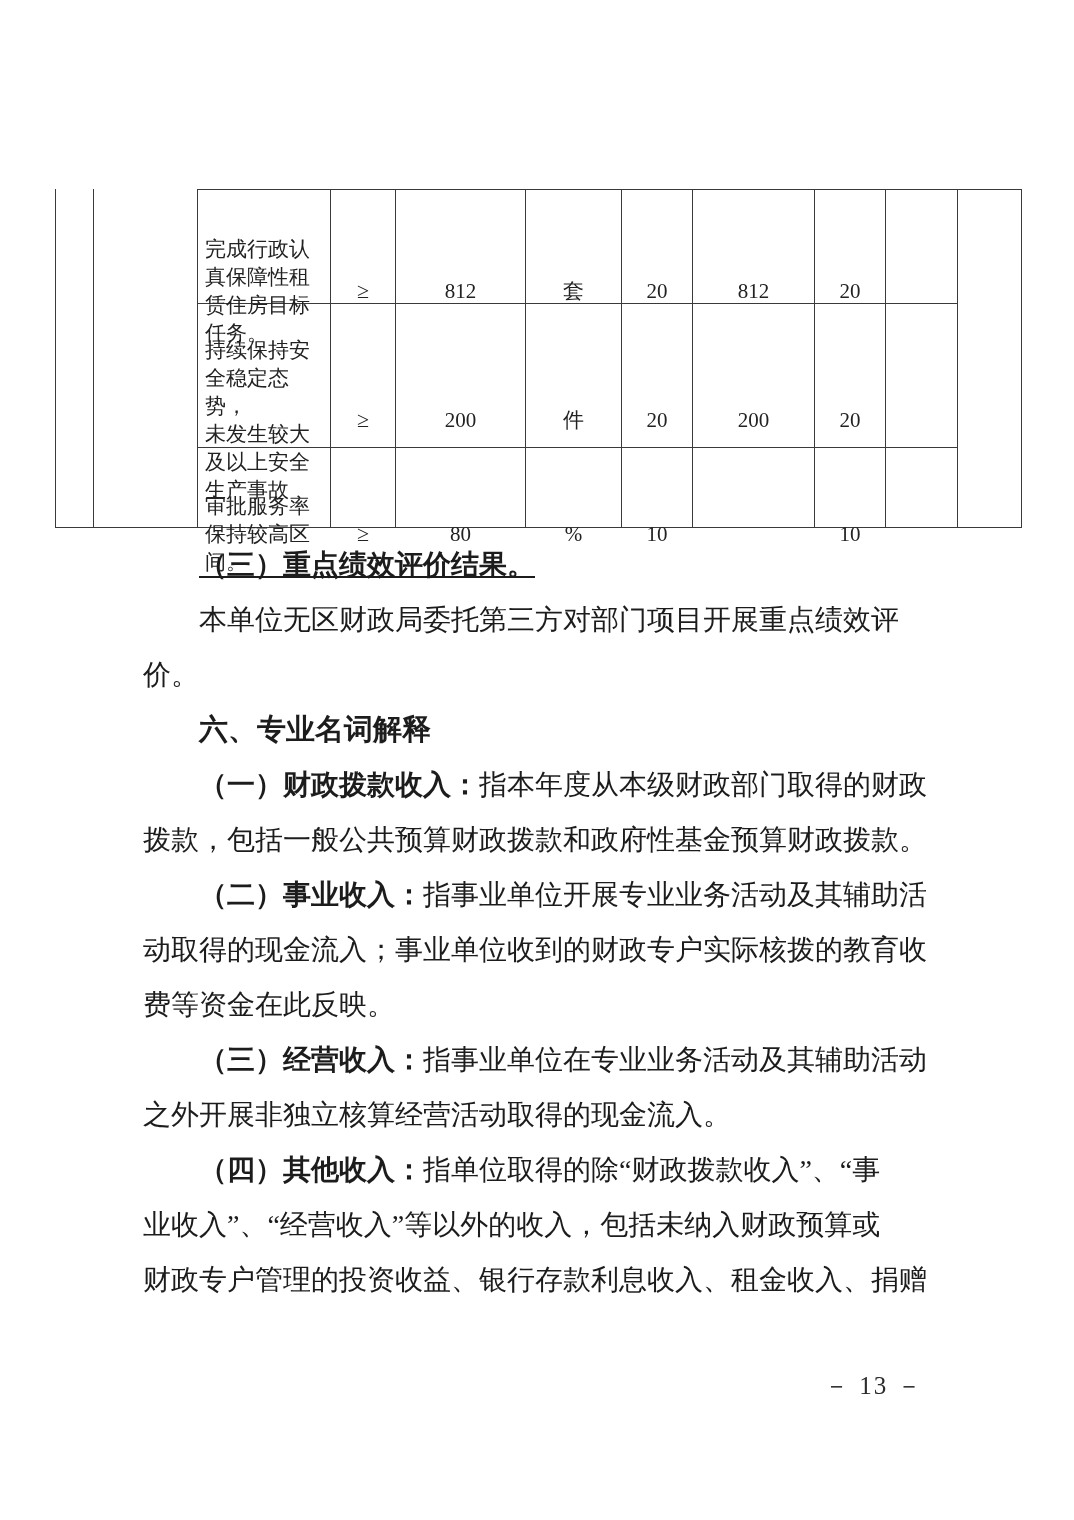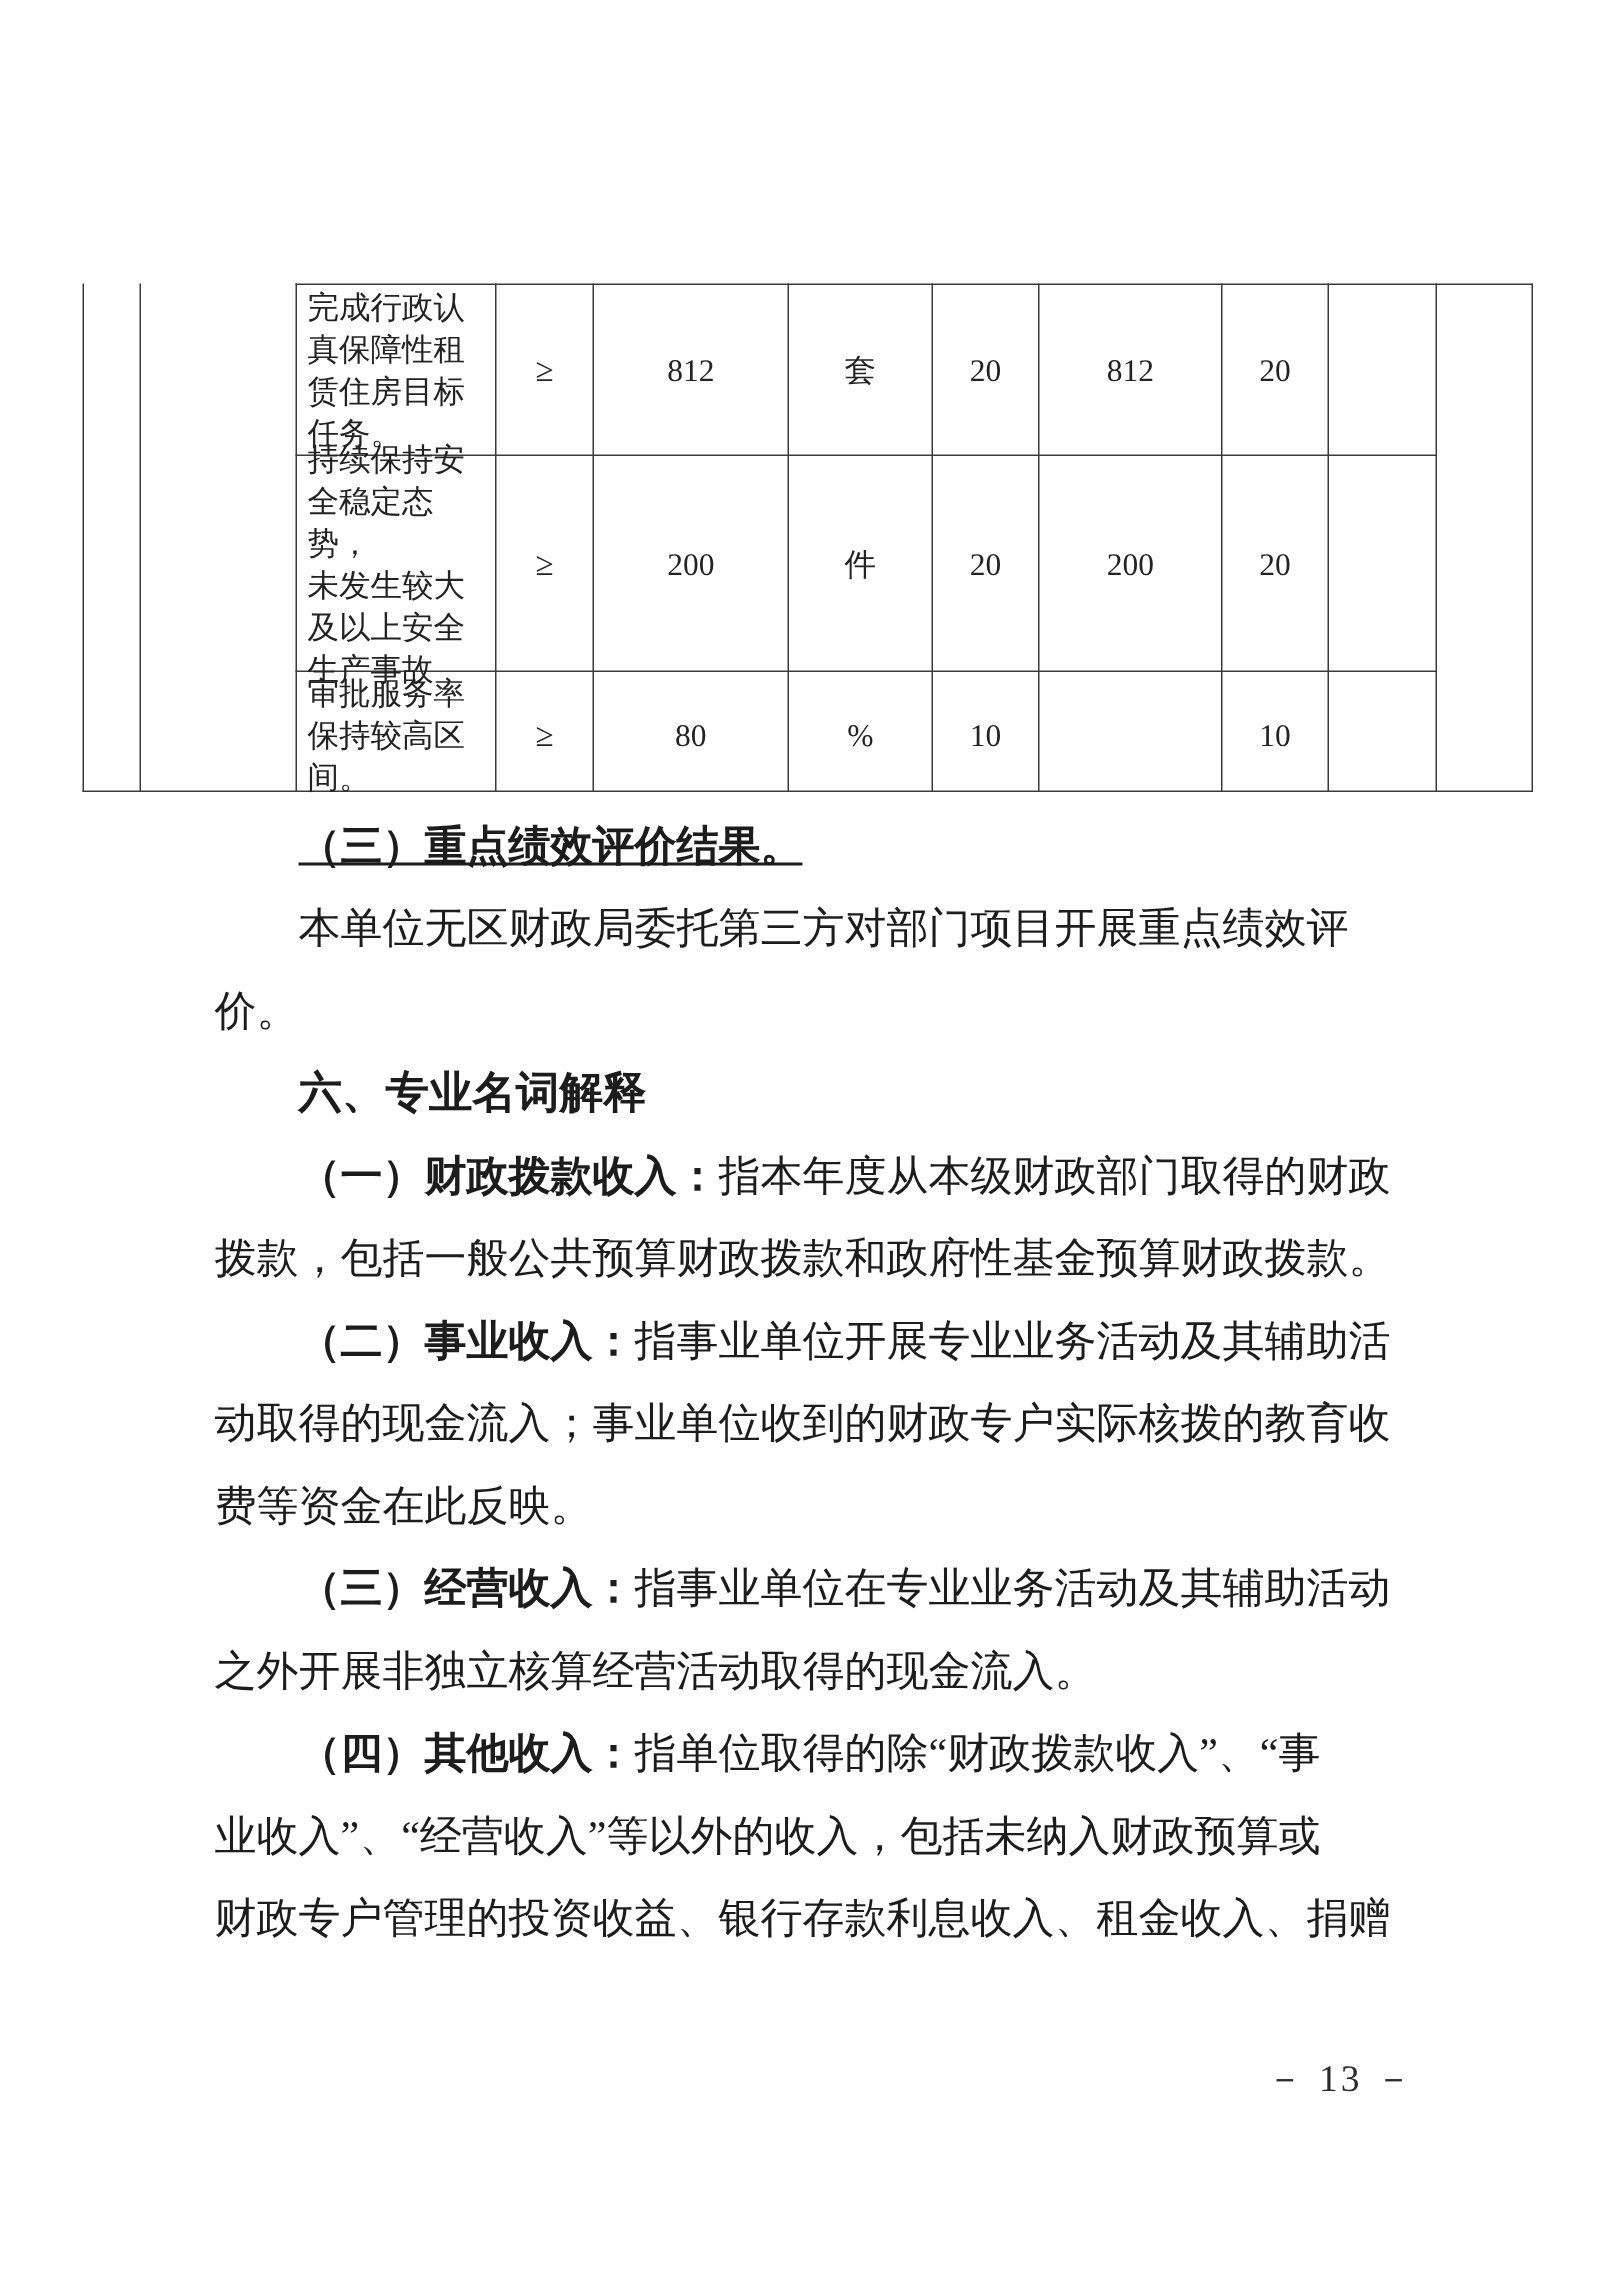--- a/index.html
+++ b/index.html
@@ -43,20 +43,21 @@
 
   .cell {
     position: absolute;
     box-sizing: border-box;
     display: flex;
     align-items: center;
     justify-content: center;
     font-size: 21px;
     line-height: 28px;
     color: #222222;
+    margin-top: 44px;
   }
   .row1 { top: 1px;   height: 113px; }
   .row2 { top: 115px; height: 143px; }
   .row3 { top: 261px; height: 79px; }
   .c-ind   { left: 143px; width: 132px; justify-content: flex-start; padding-left: 7px; white-space: pre-line; text-align: left; }
   .c-op    { left: 276px; width: 64px;  font-size: 22px; }
   .c-tgt   { left: 341px; width: 129px; }
   .c-unit  { left: 471px; width: 95px; }
   .c-wgt   { left: 567px; width: 70px; }
   .c-act   { left: 638px; width: 121px; }
@@ -81,21 +82,21 @@
   p.section-heading {
     font-family: "Liberation Sans", "DejaVu Sans", sans-serif;
     font-weight: 700;
     font-size: 29px;
   }
   .term-lead { font-weight: 700; }
 
   
   .page-num {
     position: absolute;
-    left: 844px;
+    left: 824px;
     top: 1369px;
     font-size: 25px;
     letter-spacing: 2px;
     color: #2c2c2c;
   }
 </style>
 </head>
 <body>
 
 <div class="page">

